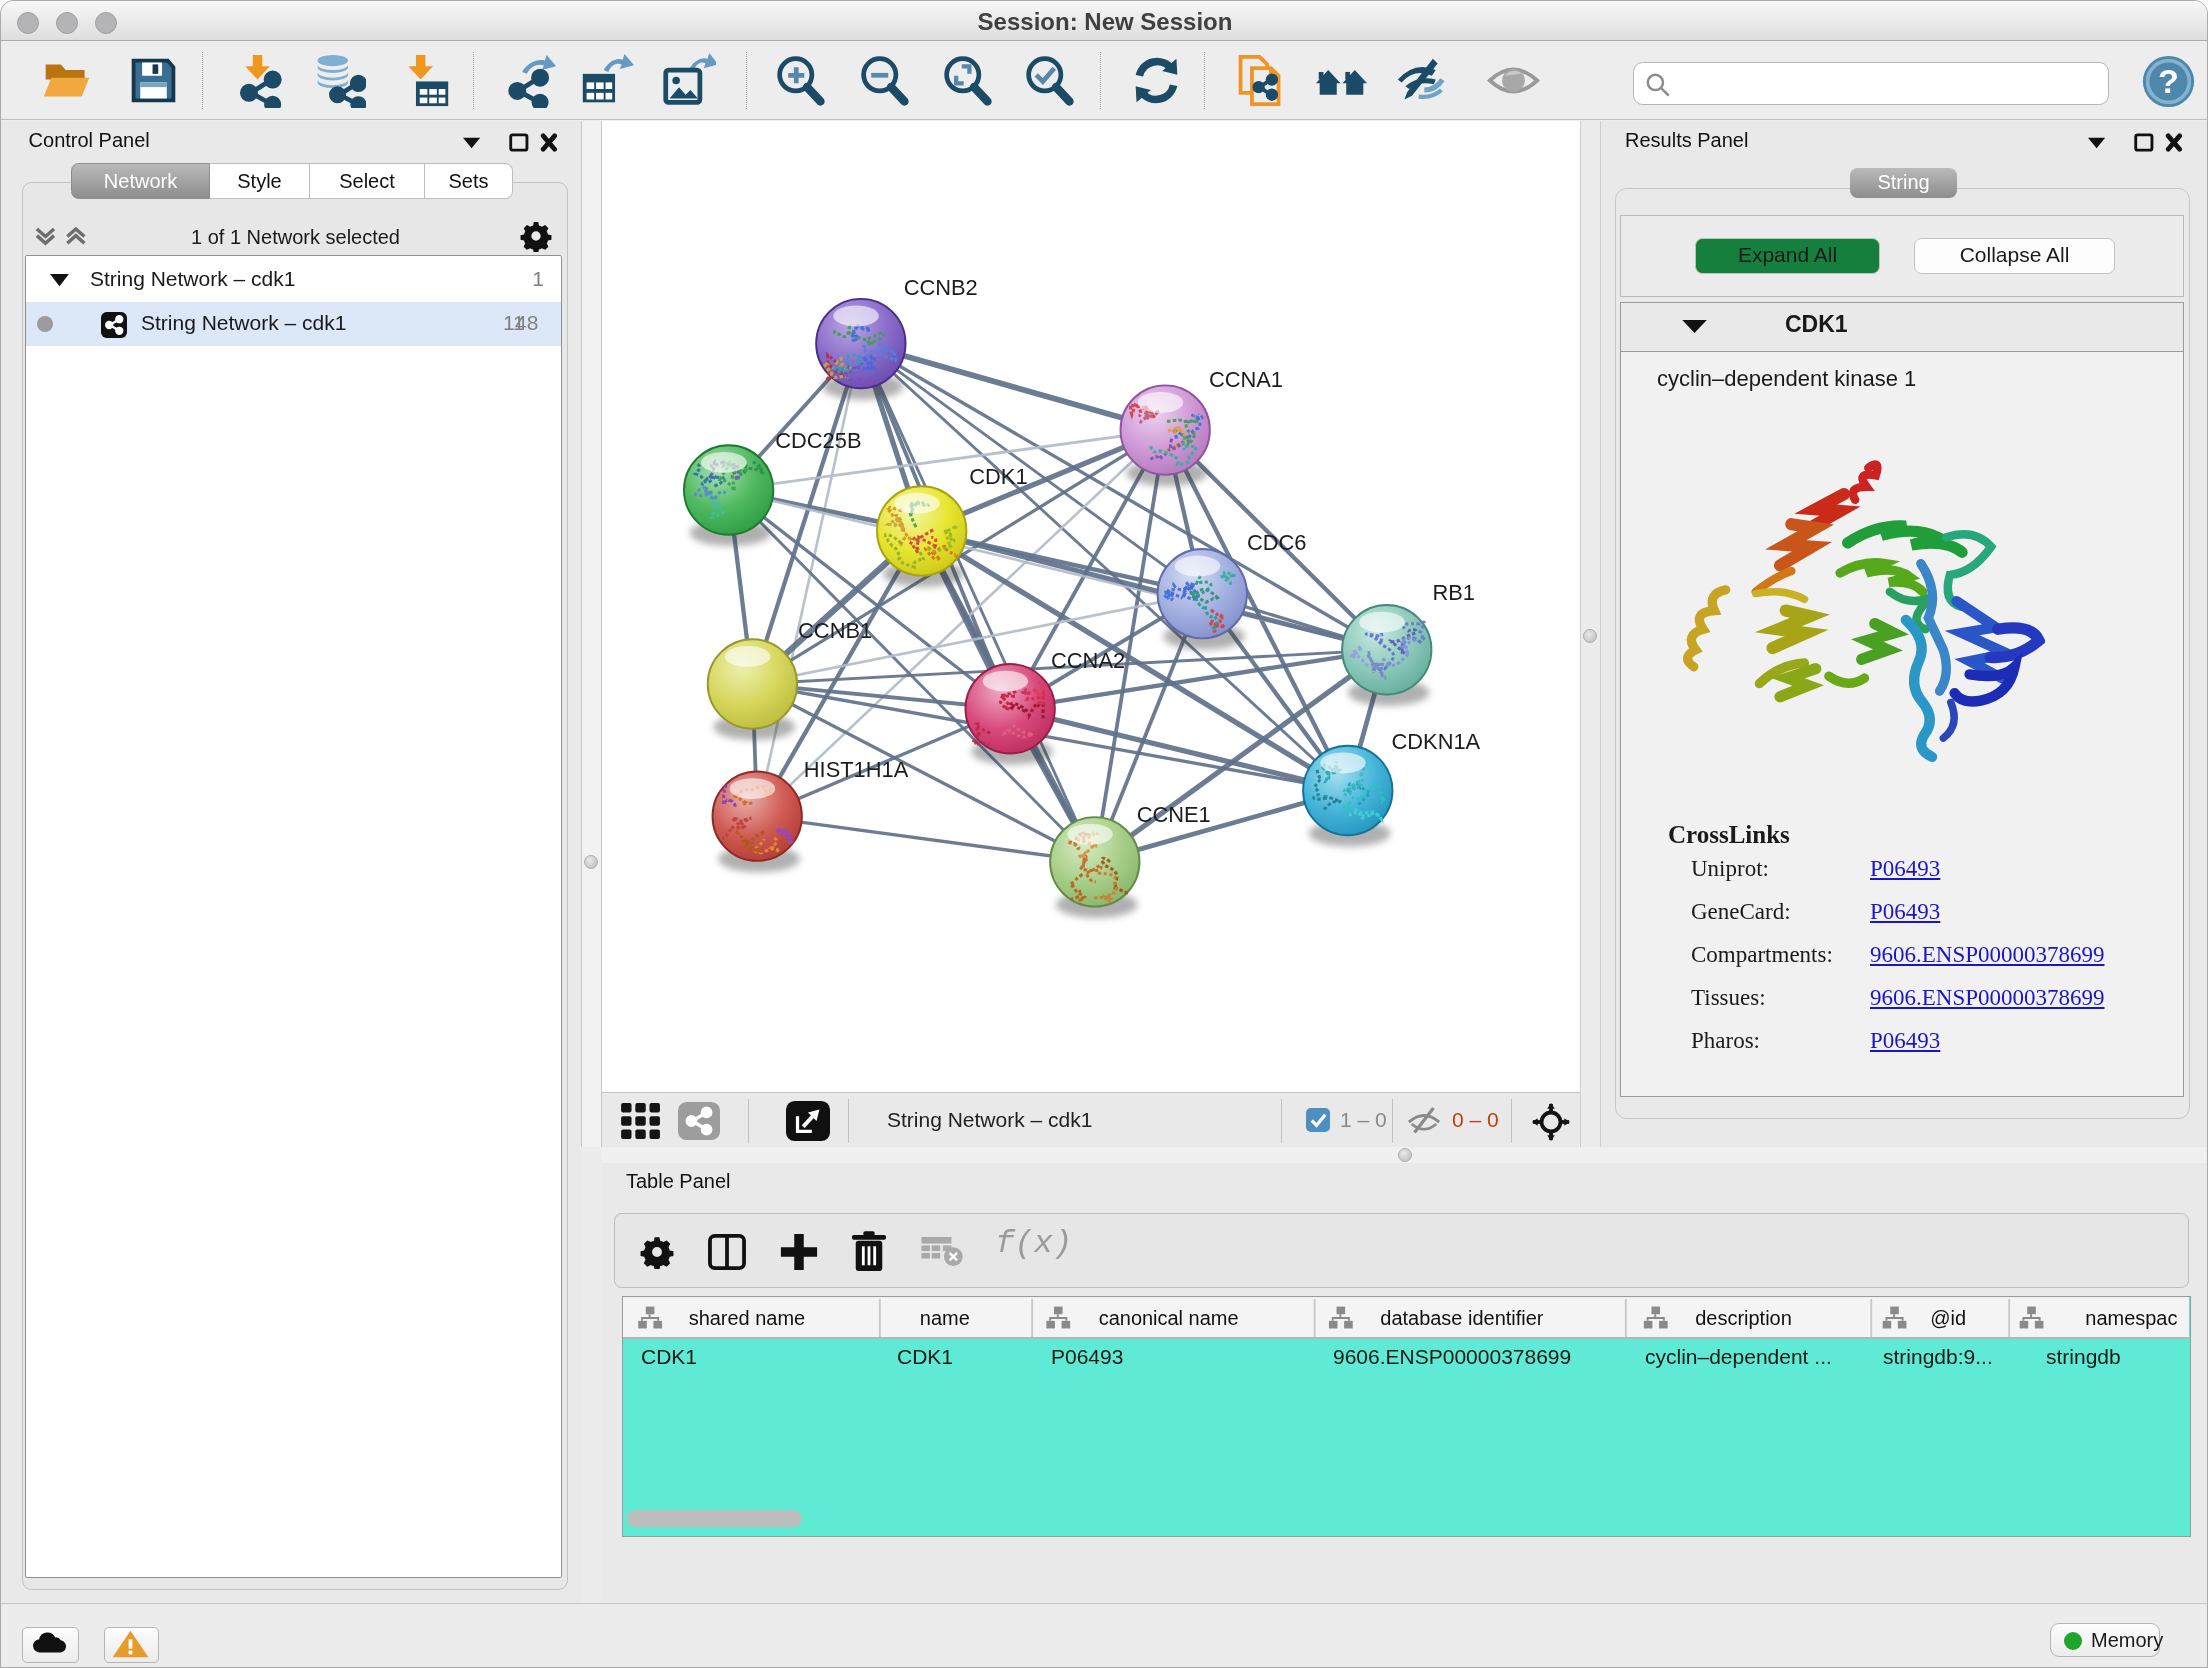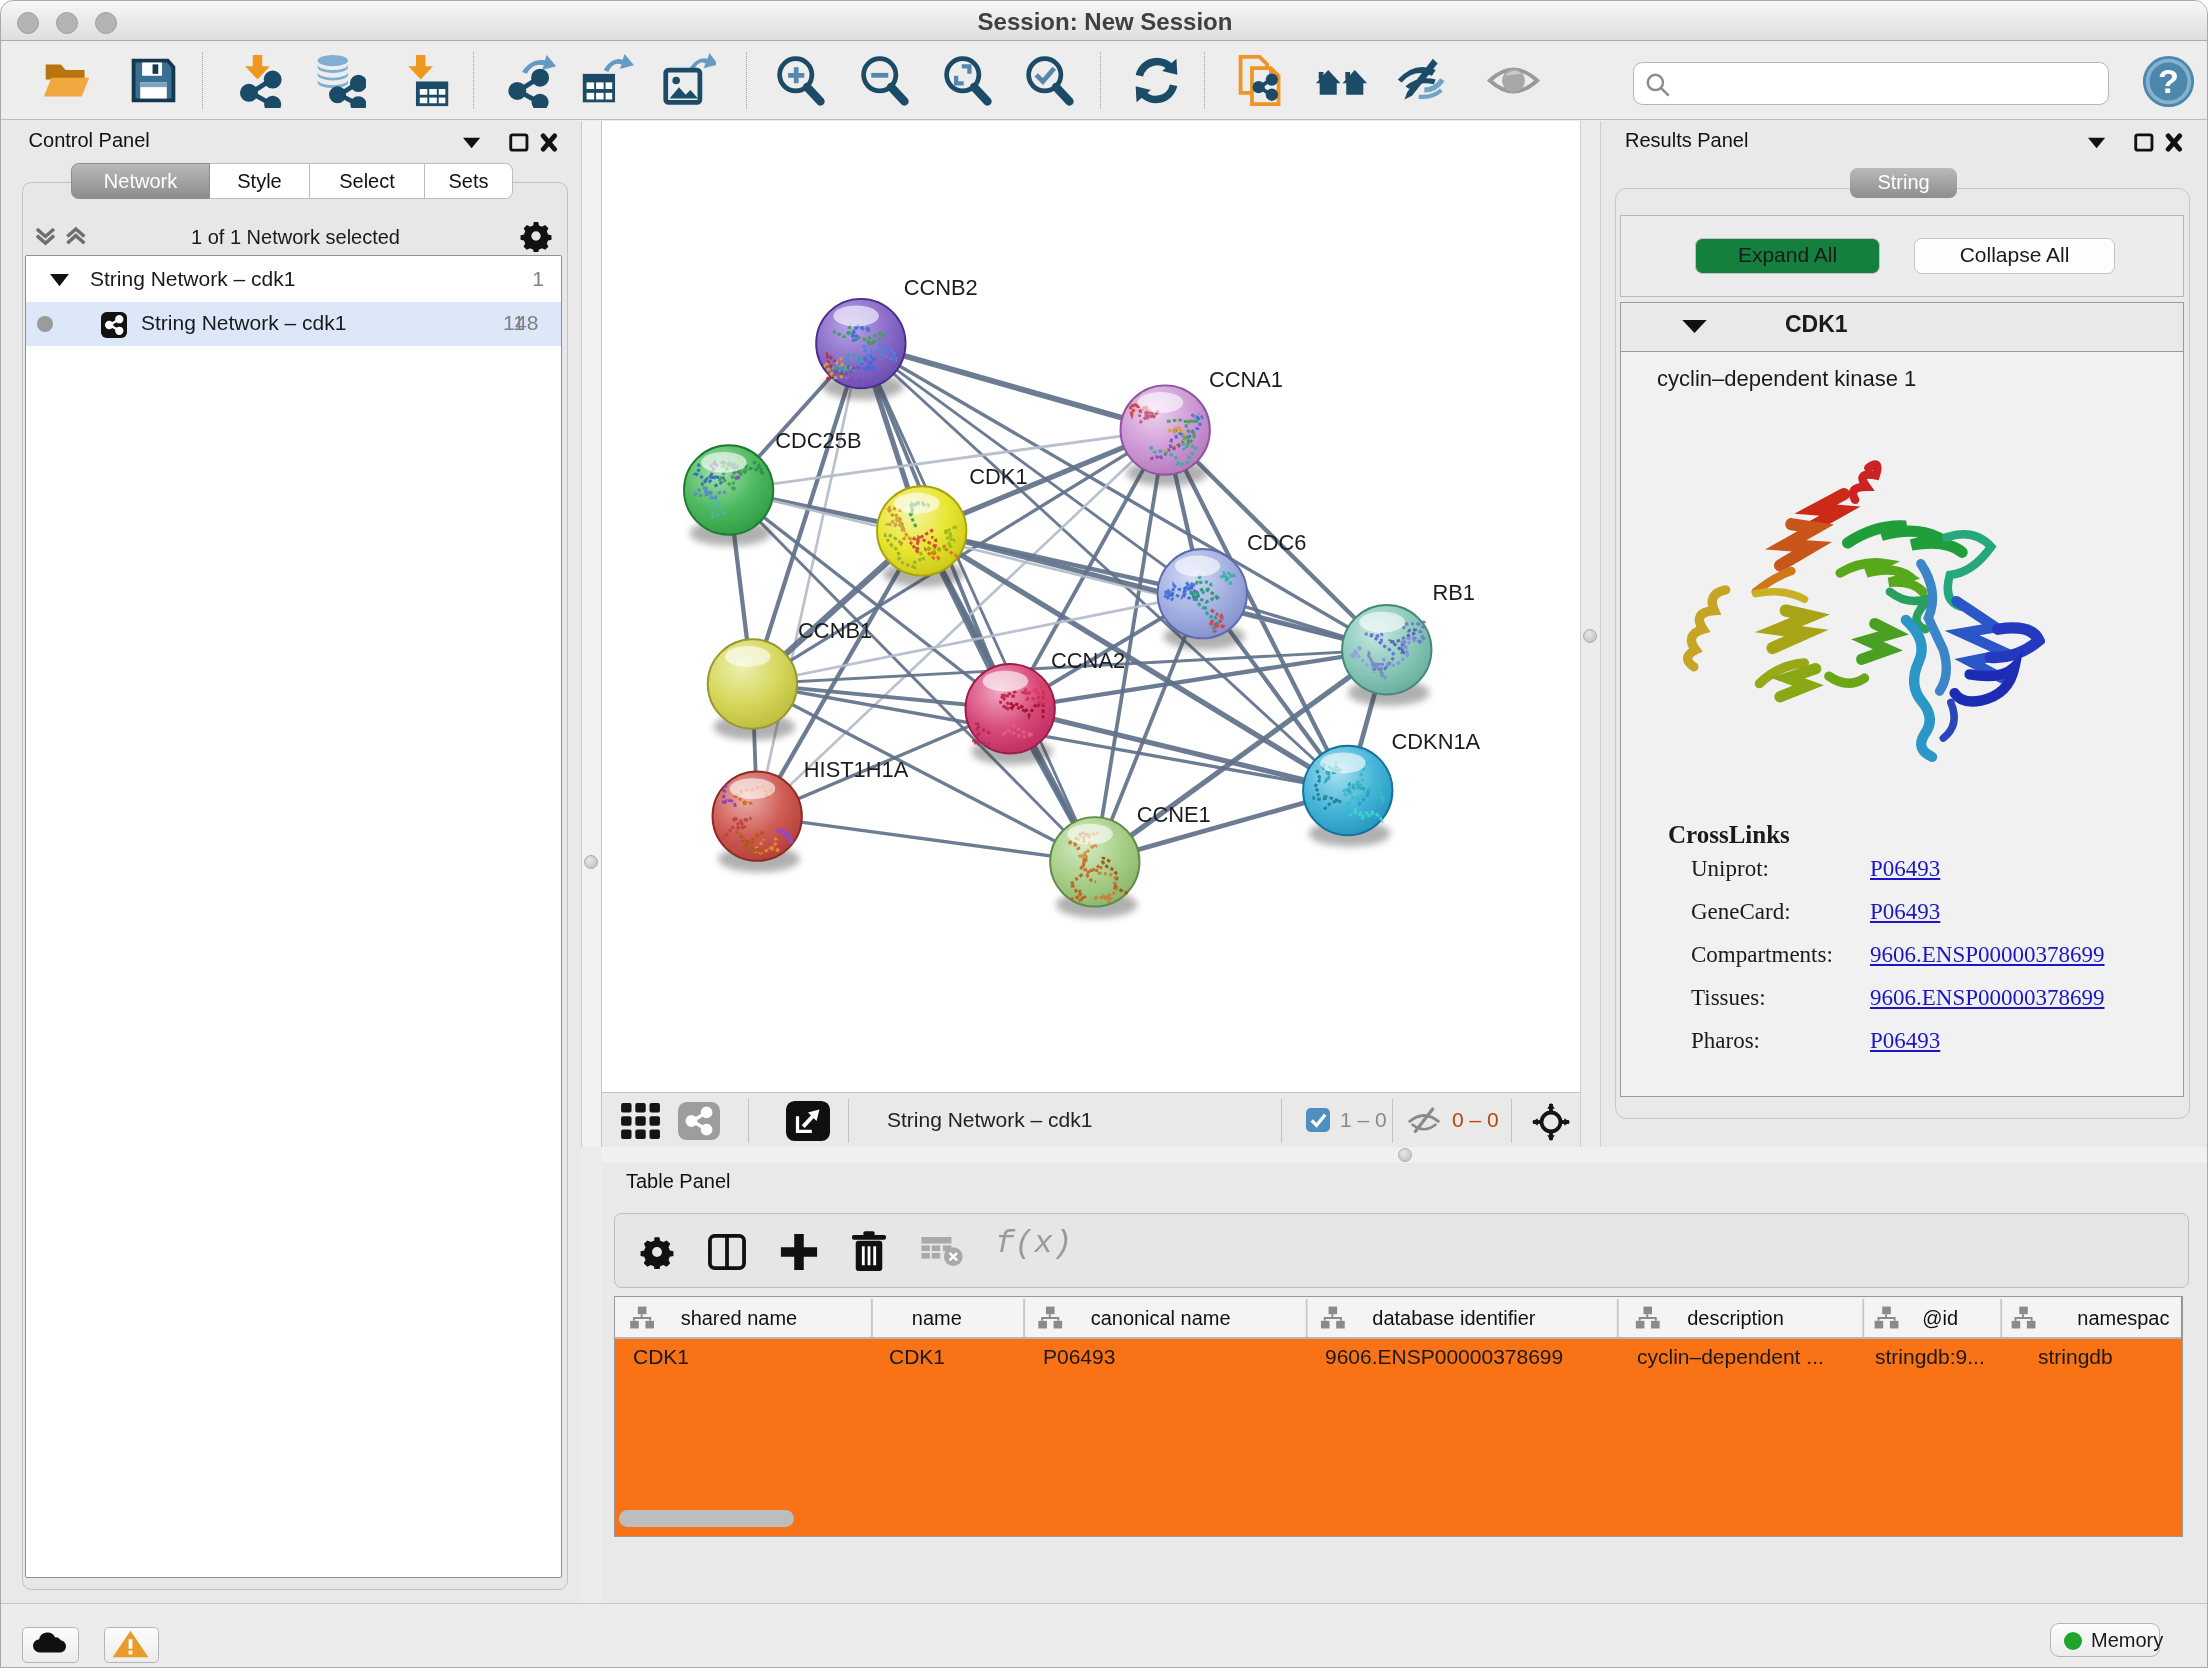--- a/index.html
+++ b/index.html
@@ -738,21 +738,21 @@
             <rect x="23" y="9" width="9" height="6"></rect>
           <rect x="0" y="17" width="9" height="6"></rect>
             <rect x="11" y="17" width="9" height="6"></rect>
         </g>
         <circle cx="34" cy="21" r="10" fill="#a9a9a9"></circle>
         <path d="M30 17 l8 8 M38 17 l-8 8" stroke="#fff" stroke-width="2.6"></path>
       </svg>
       <div class="abs" style="left:380px; top:11.4px; font-size:32px; font-style:italic; color:#9a9a9a; font-family:Liberation Mono, monospace;">f(x)</div>
     </div>
 
-    <div class="abs" style="left:12px; top:133px; width:1569px; height:241px; background:#f97316; border:1.9px solid #9a9a9a;">
+    <div class="abs" style="left:20px; top:133px; width:1569px; height:241px; background:#5eead4; border:1.9px solid #9a9a9a;">
       <svg class="abs" style="left:0;top:0;" width="1566" height="42" viewBox="0 0 1646 44">
         <rect x="0" y="0" width="1646" height="44" fill="#f4f4f4"></rect>
         <g stroke="#c9c9c9" stroke-width="2">
           <line x1="270" y1="2" x2="270" y2="42"></line>
             <line x1="430" y1="2" x2="430" y2="42"></line>
           <line x1="727" y1="2" x2="727" y2="42"></line>
             <line x1="1054" y1="2" x2="1054" y2="42"></line>
           <line x1="1312" y1="2" x2="1312" y2="42"></line>
             <line x1="1457" y1="2" x2="1457" y2="42"></line>
         </g>

